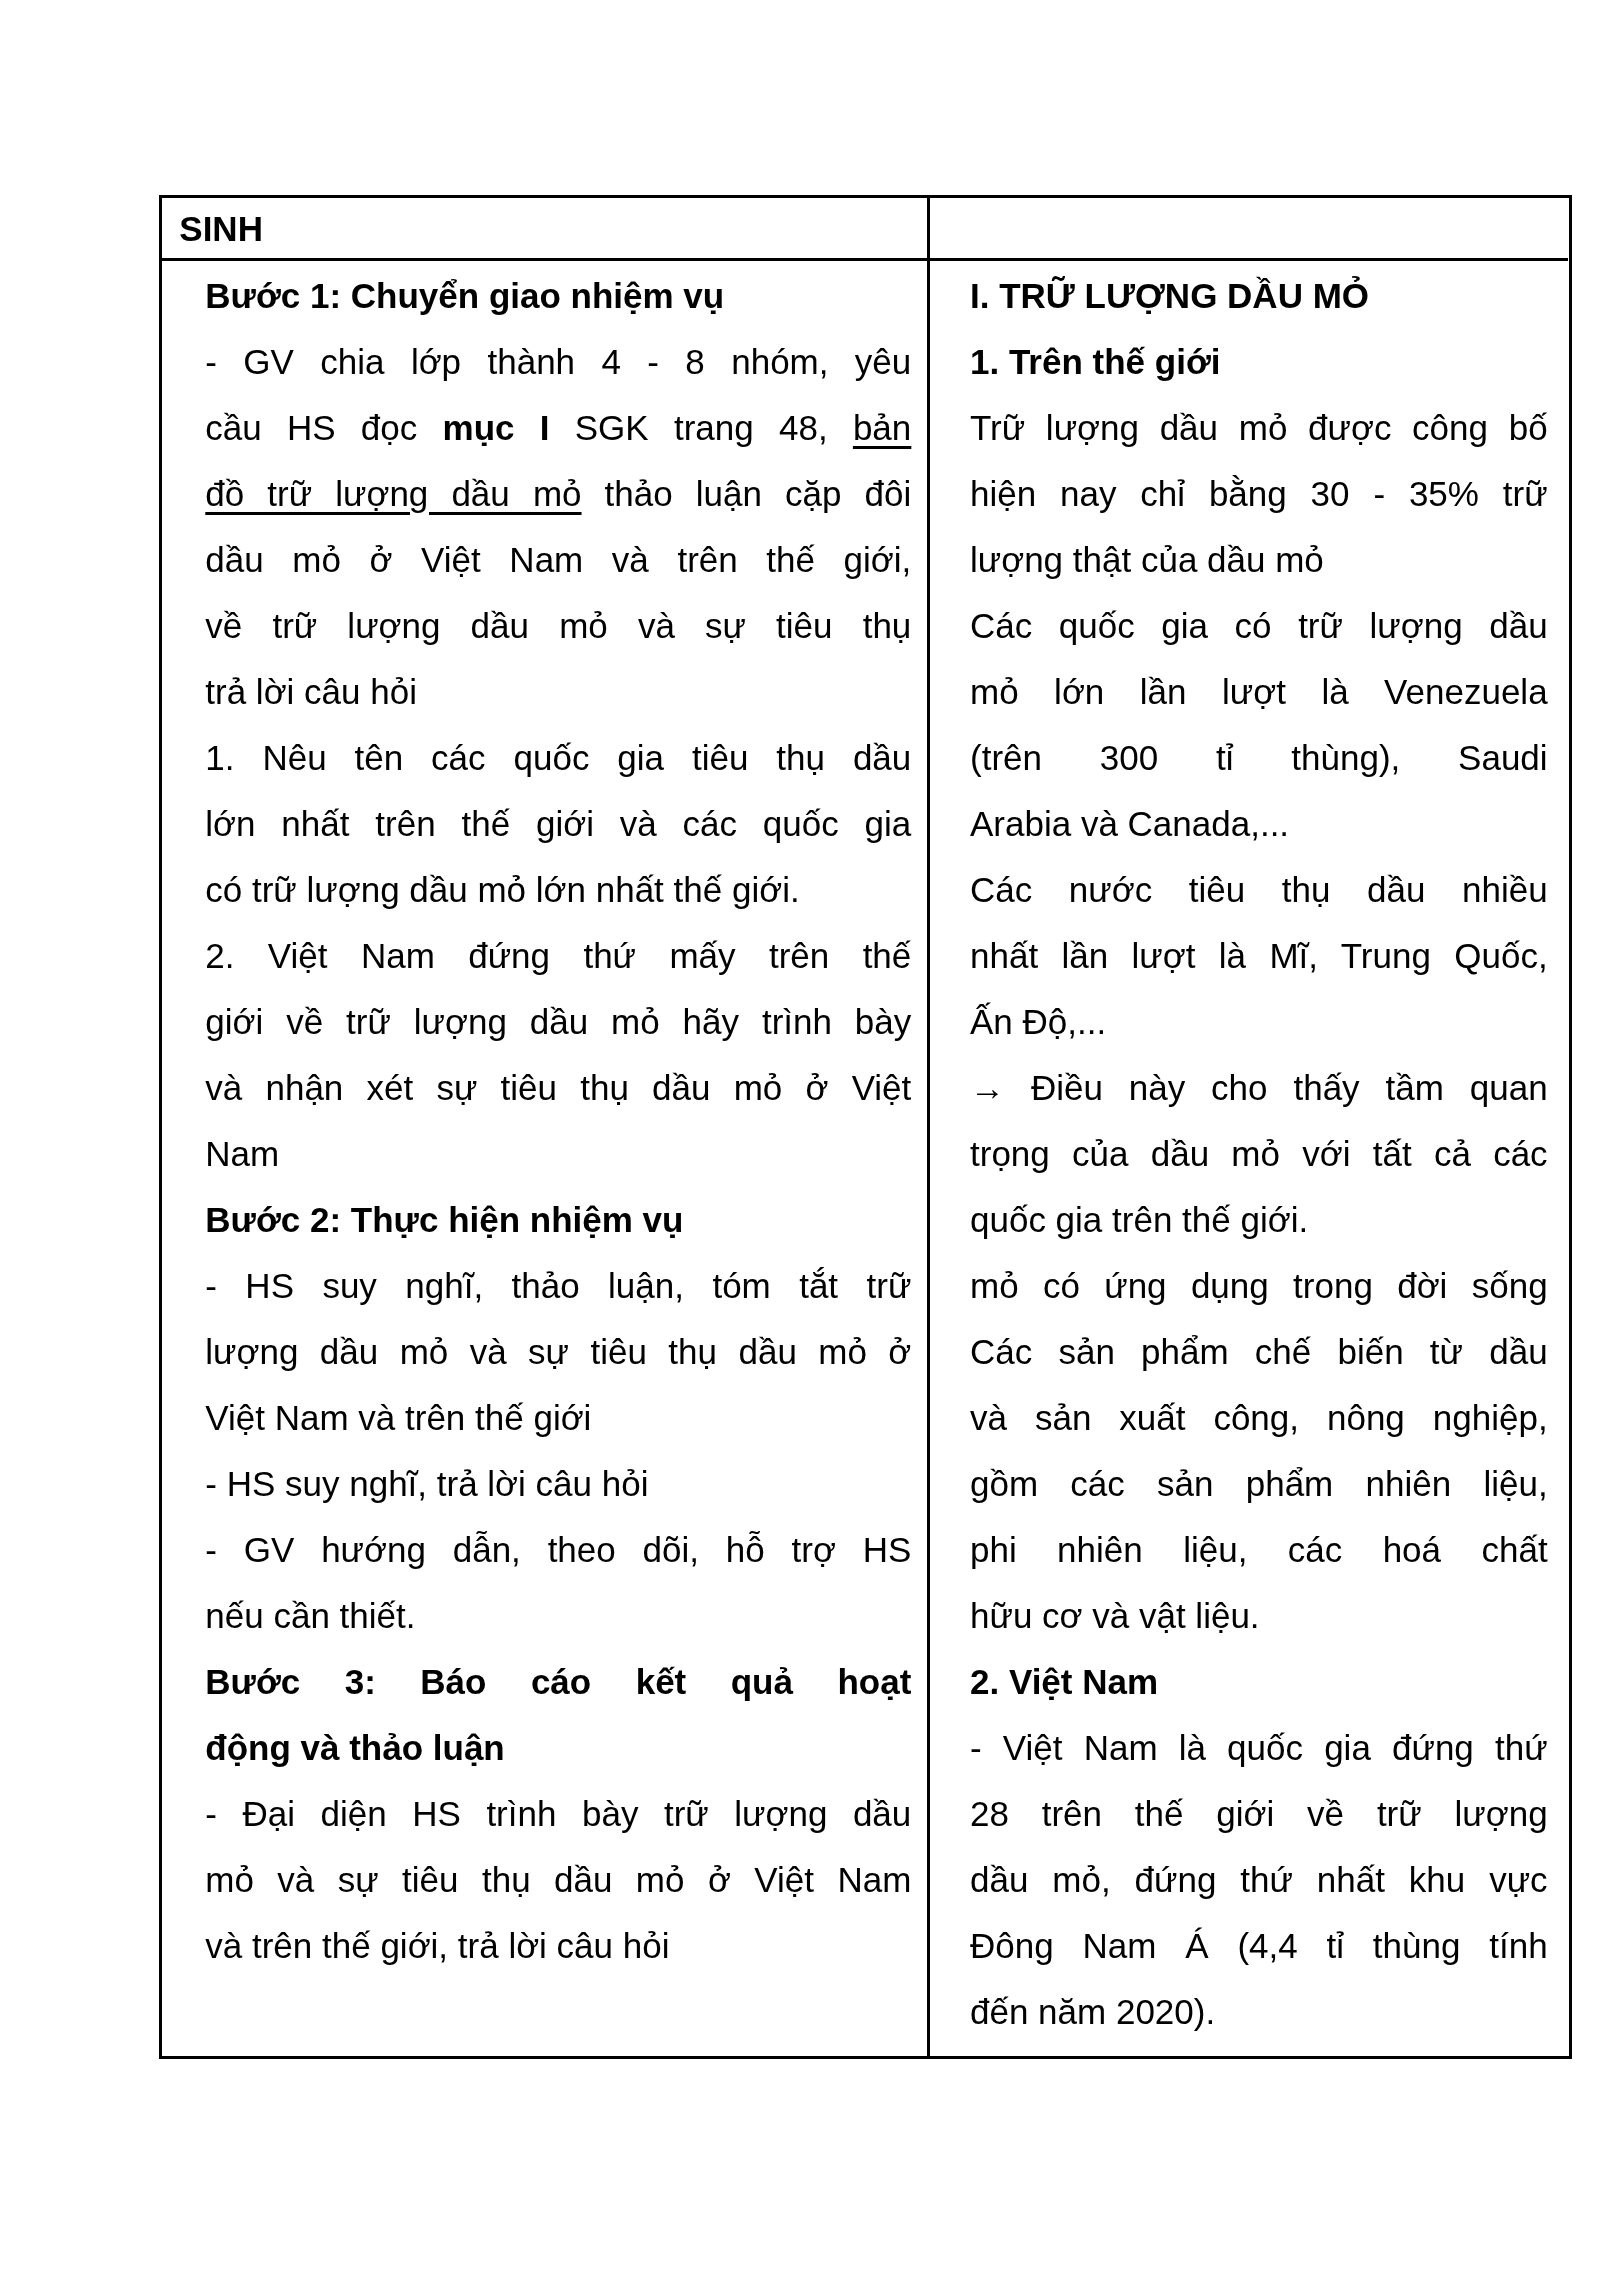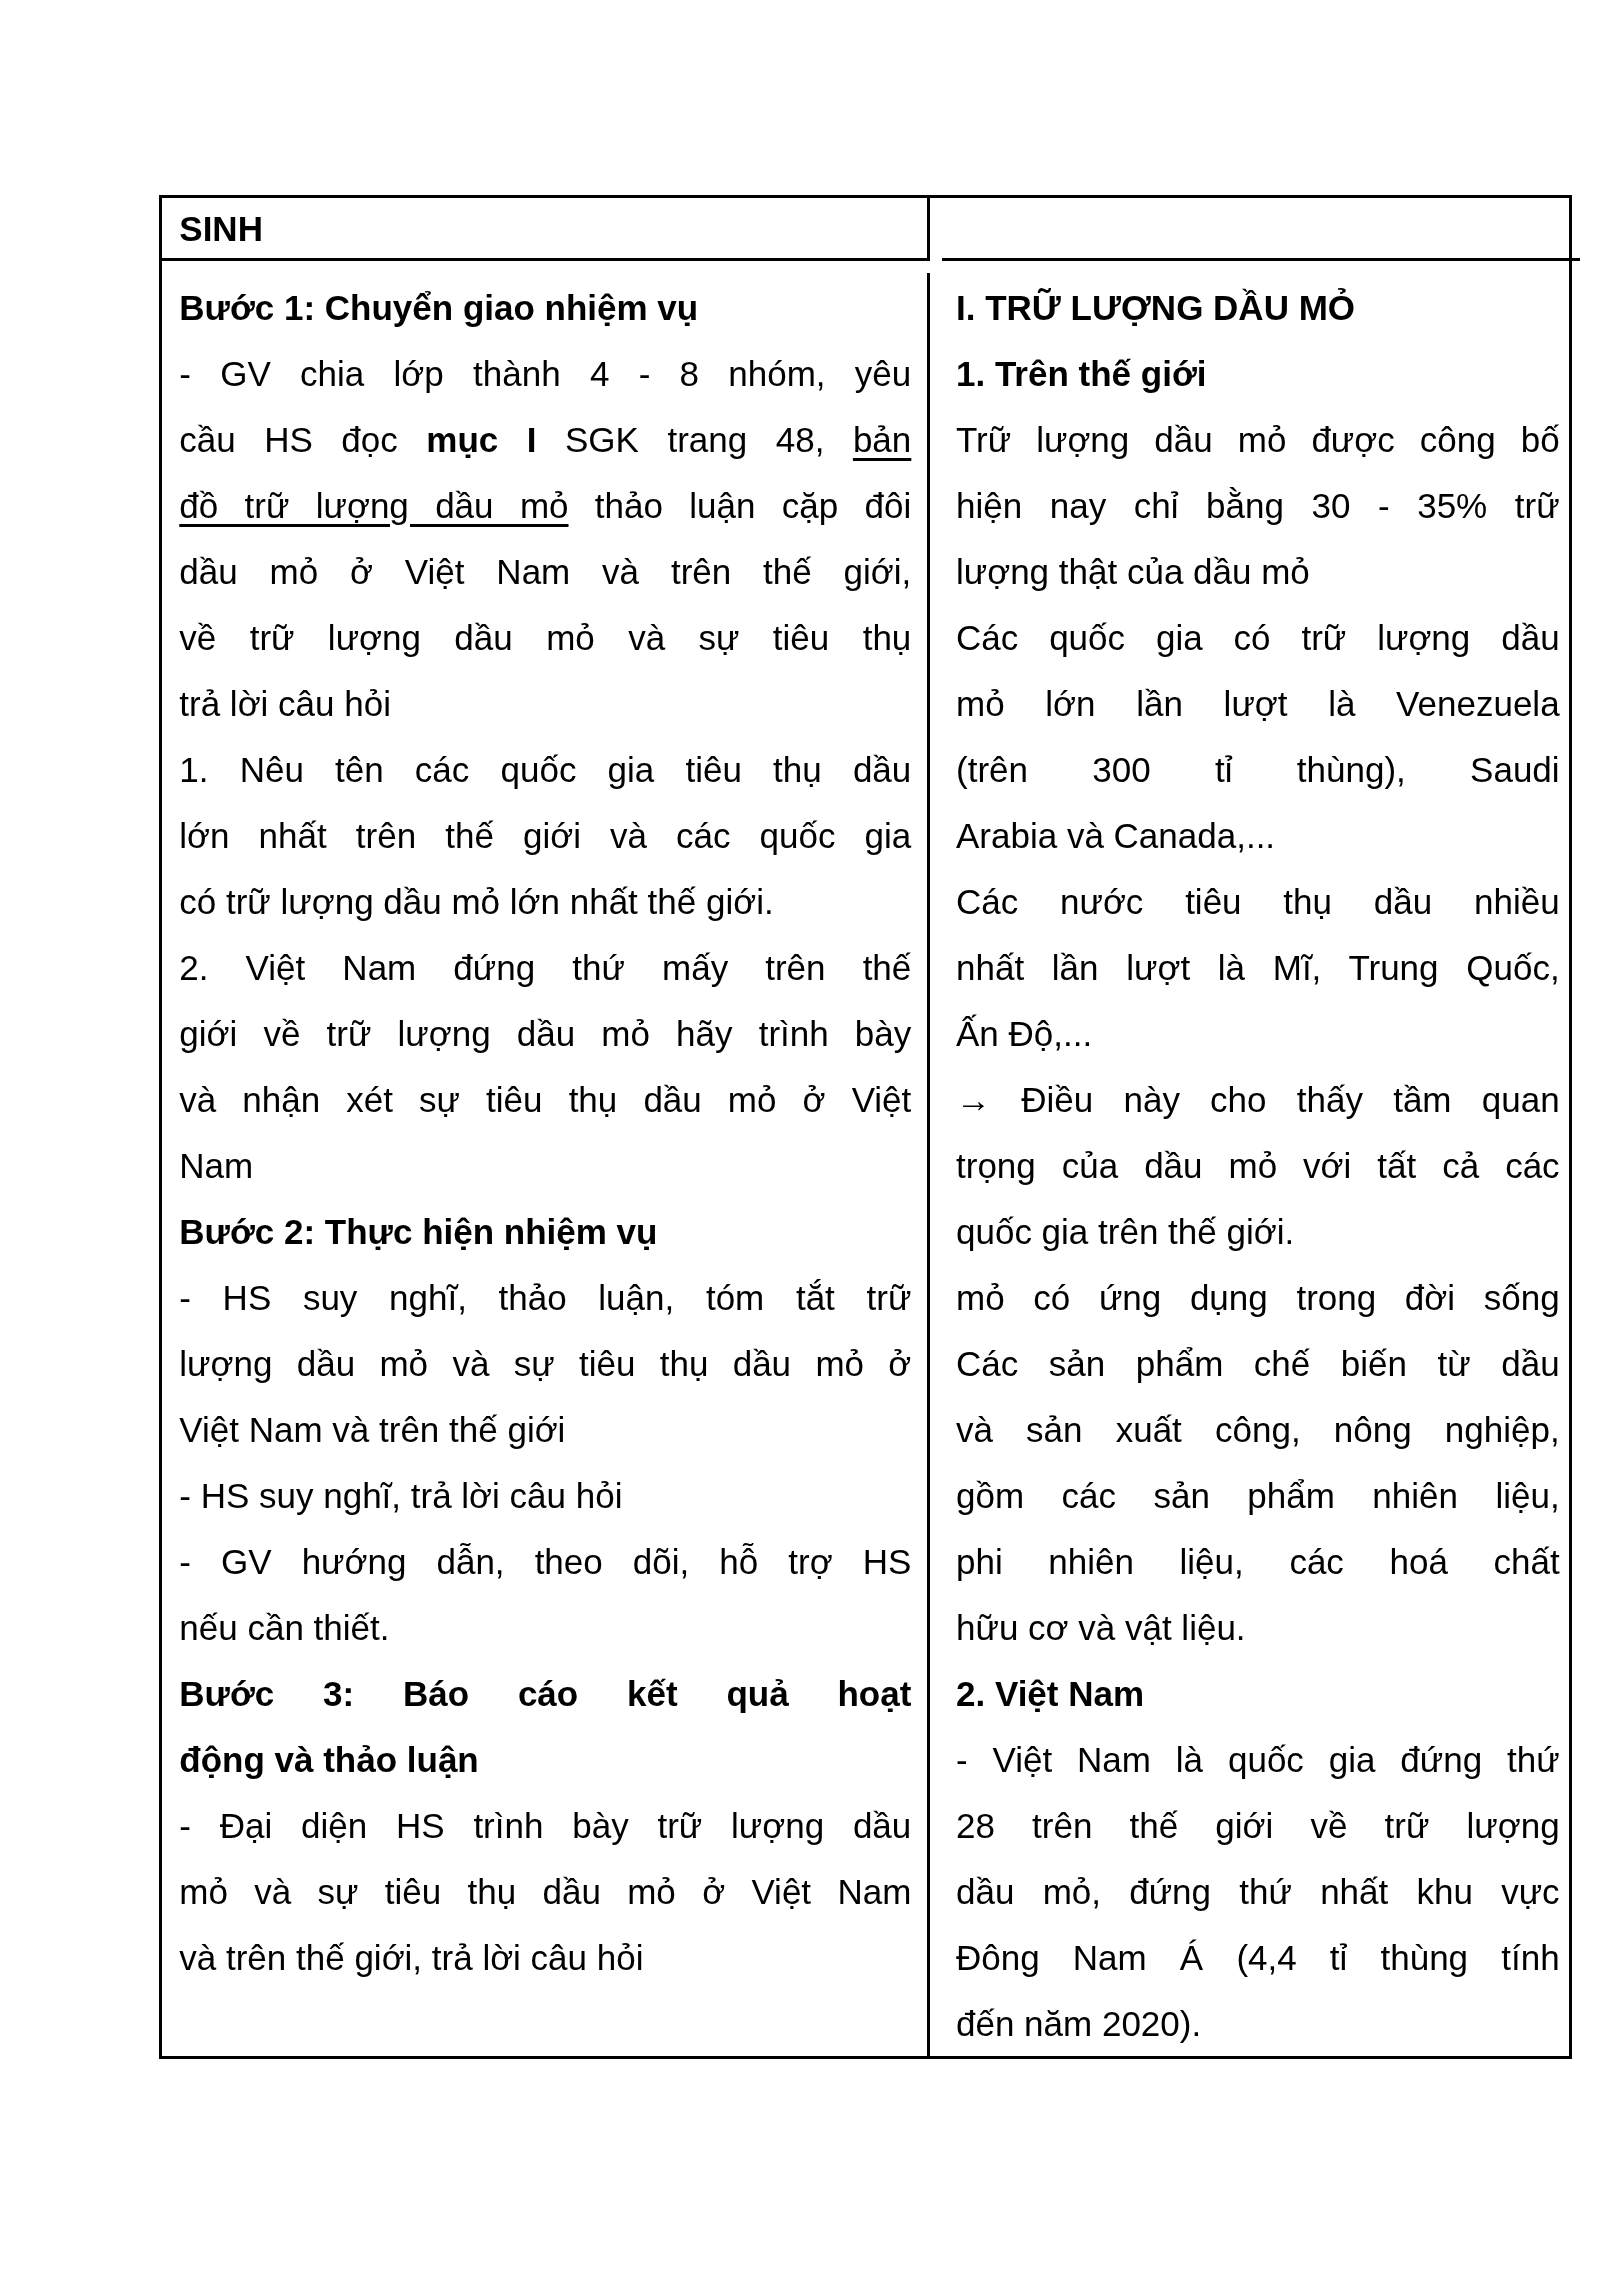--- a/index.html
+++ b/index.html
@@ -17,34 +17,34 @@
     left:159px;
     top:195px;
     width:1413px;
     height:1864px;
     box-sizing:border-box;
     border:3.1px solid #000000;
     display:grid;
     grid-template-columns:768px 638px;
     grid-template-rows:63px 1fr;
     background:#ffffff;
-    gap:12px;
   }
   .cell{box-sizing:border-box;overflow:hidden;}
   .c-left{border-right:3.1px solid #000000;}
   .r-hdr{border-bottom:3.1px solid #000000;}
   .hdr-cell{
     padding:4.7px 15.7px 0 17.3px;
     font-weight:bold;
     font-size:35px;
     line-height:52px;
   }
   .body-cell{
     padding:1.6px 15.7px 0 17.3px;
     font-size:35px;
+    margin-left:26px;
   }
   .body-cell.right{
     padding:1.6px 20.4px 0 14px;
   }
   .line{
     height:66px;
     line-height:66px;
     text-align:justify;
     text-align-last:left;
   }

